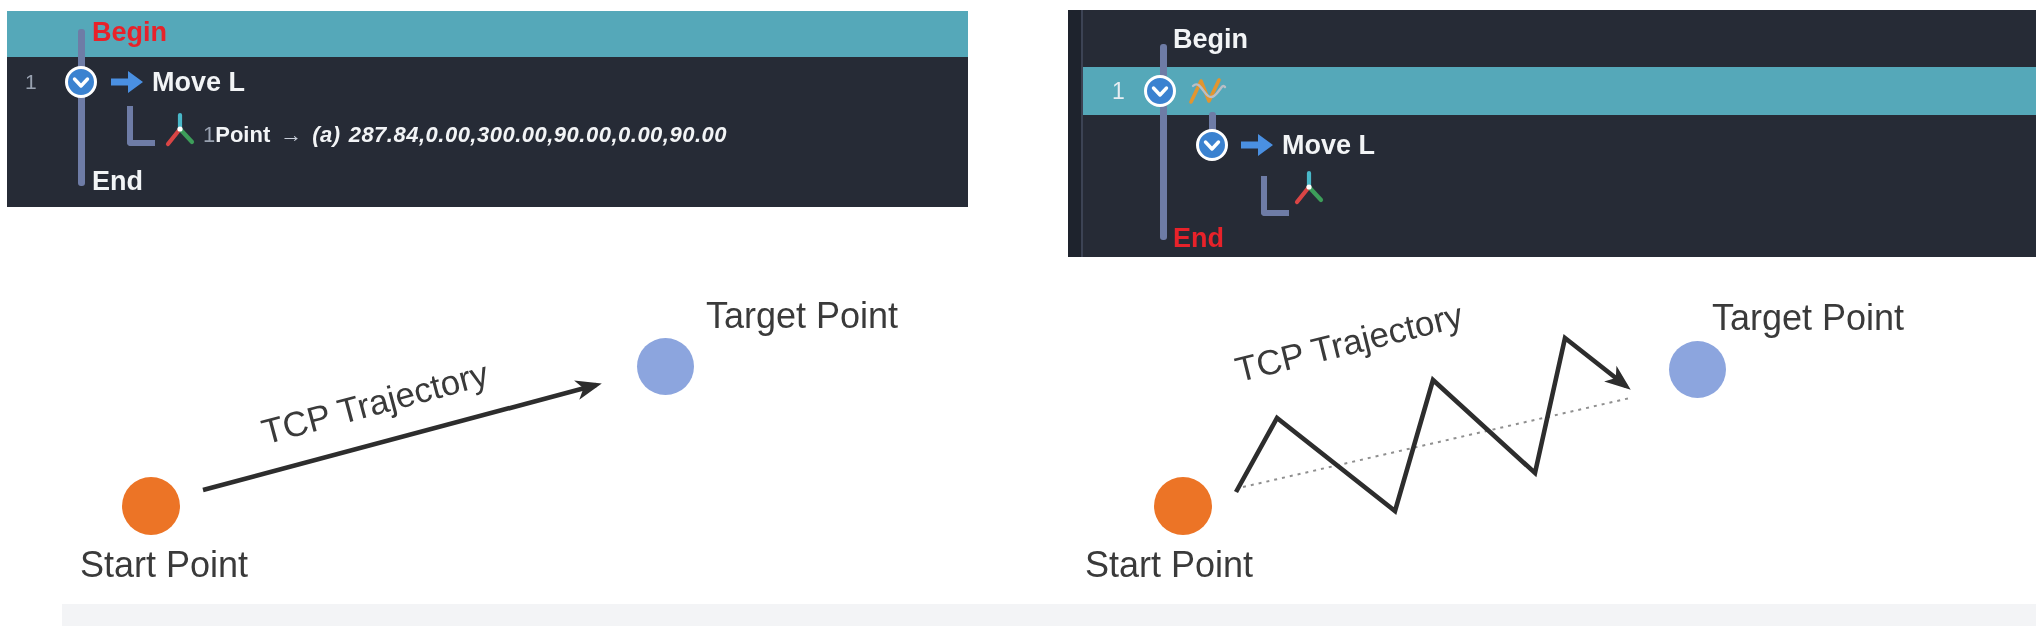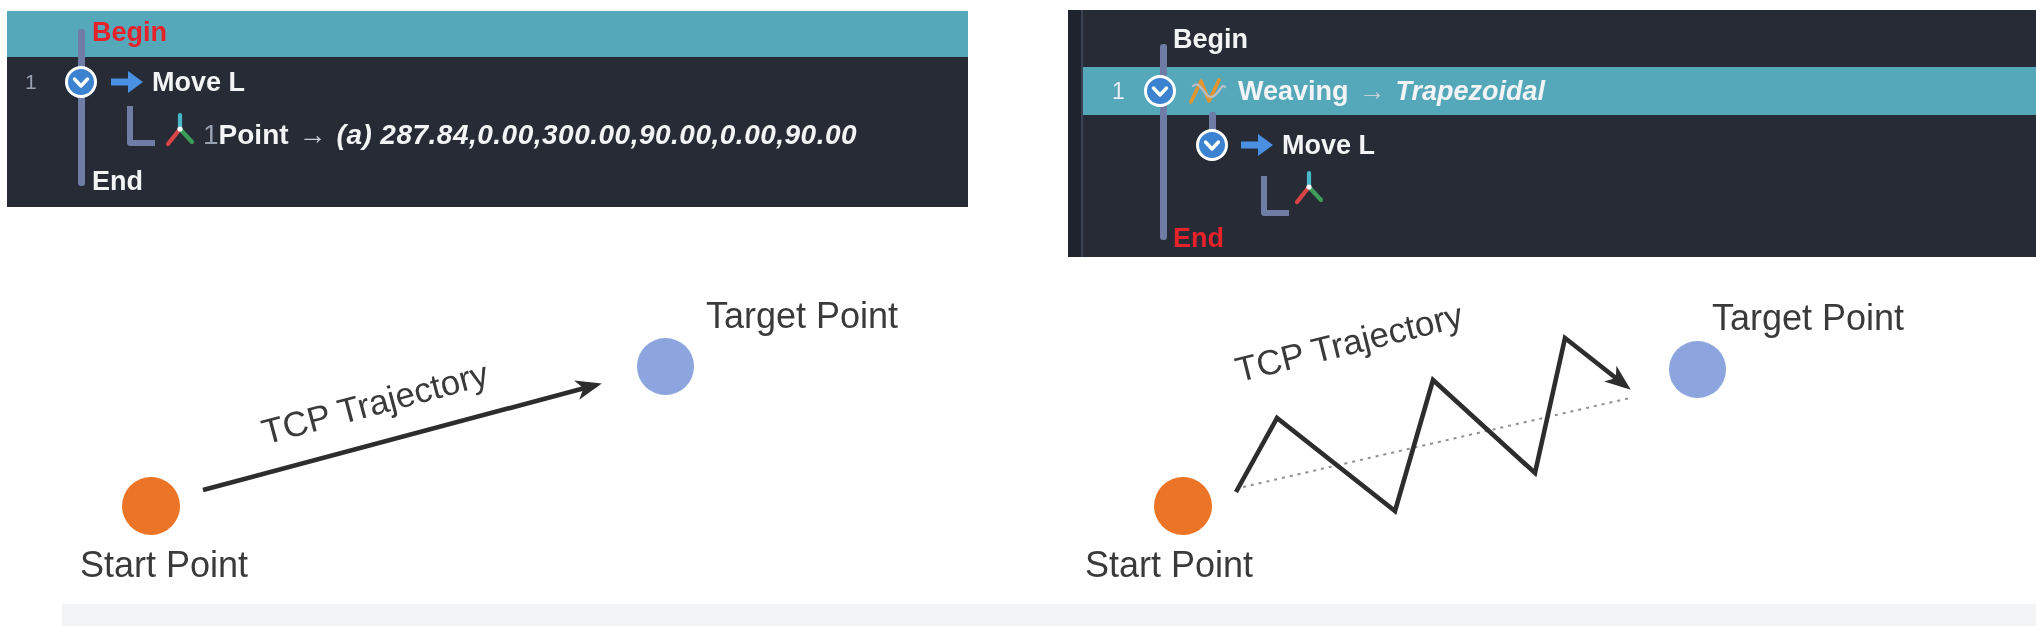--- a/index.html
+++ b/index.html
@@ -60,21 +60,21 @@
 
   <div class="abs elbow" style="left:127px;top:106px;"></div>
   <div class="abs" style="left:162px;top:112px;">
     <svg width="36" height="40" viewBox="0 0 36 40">
       <line x1="18" y1="17" x2="18" y2="3" stroke="#49b8c9" stroke-width="4.2" stroke-linecap="round"></line>
       <line x1="18" y1="17" x2="6" y2="32" stroke="#d94545" stroke-width="4.2" stroke-linecap="round"></line>
       <line x1="18" y1="17" x2="30" y2="30" stroke="#3d9e5a" stroke-width="4.2" stroke-linecap="round"></line>
       <circle cx="18" cy="17" r="2.6" fill="#ffffff"></circle>
     </svg>
   </div>
-  <div class="abs ui-text" style="left:203px;top:119px;font-size:28px;">
+  <div class="abs ui-text" style="left:203px;top:119px;font-size:22px;">
     <span class="pt-idx">1</span><span>Point</span><span class="sp-arrow">→</span><span class="pose pose-prefix">(a)</span><span class="pose">287.84,0.00,300.00,90.00,0.00,90.00</span>
   </div>
 
   <div class="abs ui-text" style="left:92px;top:165px;">End</div>
 
   <div class="abs panel" style="left:1068px;top:10px;width:968px;height:247px;"></div>
   <div class="abs gutter" style="left:1068px;top:10px;width:13px;height:247px;"></div>
   <div class="abs gutter-line" style="left:1081px;top:10px;width:2px;height:247px;"></div>
   <div class="abs teal" style="left:1083px;top:67px;width:953px;height:48px;"></div>
   <div class="abs vline" style="left:1160px;top:44px;width:7px;height:196px;"></div>
@@ -87,23 +87,20 @@
     <svg width="34" height="34" viewBox="0 0 34 34">
       <circle cx="17" cy="17" r="14.5" fill="#3b82d0" stroke="#ffffff" stroke-width="3"></circle>
       <path d="M10.5 14 L17 21 L23.5 14" fill="none" stroke="#ffffff" stroke-width="3.4" stroke-linecap="round" stroke-linejoin="round"></path>
     </svg>
   </div>
   <div class="abs" style="left:1186px;top:75px;">
     <svg width="44" height="32" viewBox="0 0 44 32">
       <path d="M5 27 L15 6 L23 26 L33 5" stroke="#e2952f" stroke-width="3.6" fill="none" stroke-linecap="round" stroke-linejoin="round"></path>
       <path d="M7 11 C 15 3, 19 27, 28 21 C 34 17, 36 8, 39 12" stroke="#b9bec6" stroke-width="2.4" fill="none" stroke-linecap="round"></path>
     </svg>
-  </div>
-  <div class="abs ui-text" style="left:1238px;top:75px;">
-    <span>Weaving</span><span class="sp-arrow">→</span><span class="wv-type">Trapezoidal</span>
   </div>
 
   <div class="abs" style="left:1195px;top:128px;width:34px;height:34px;">
     <svg width="34" height="34" viewBox="0 0 34 34">
       <circle cx="17" cy="17" r="14.5" fill="#3b82d0" stroke="#ffffff" stroke-width="3"></circle>
       <path d="M10.5 14 L17 21 L23.5 14" fill="none" stroke="#ffffff" stroke-width="3.4" stroke-linecap="round" stroke-linejoin="round"></path>
     </svg>
   </div>
   <div class="abs" style="left:1238px;top:132px;">
     <svg width="38" height="26" viewBox="0 0 38 26">

